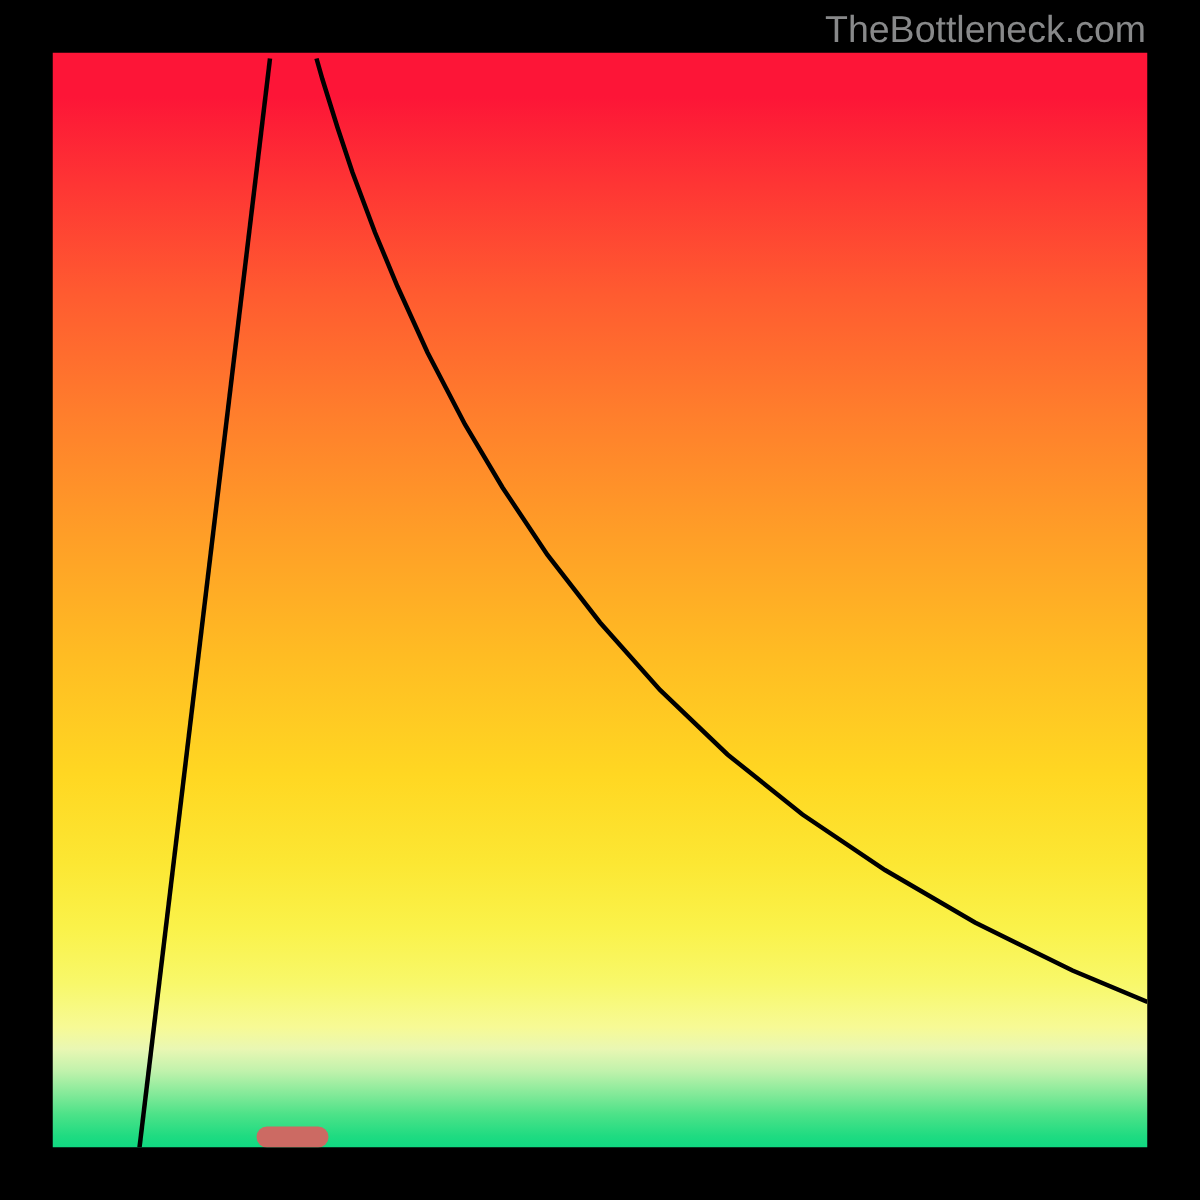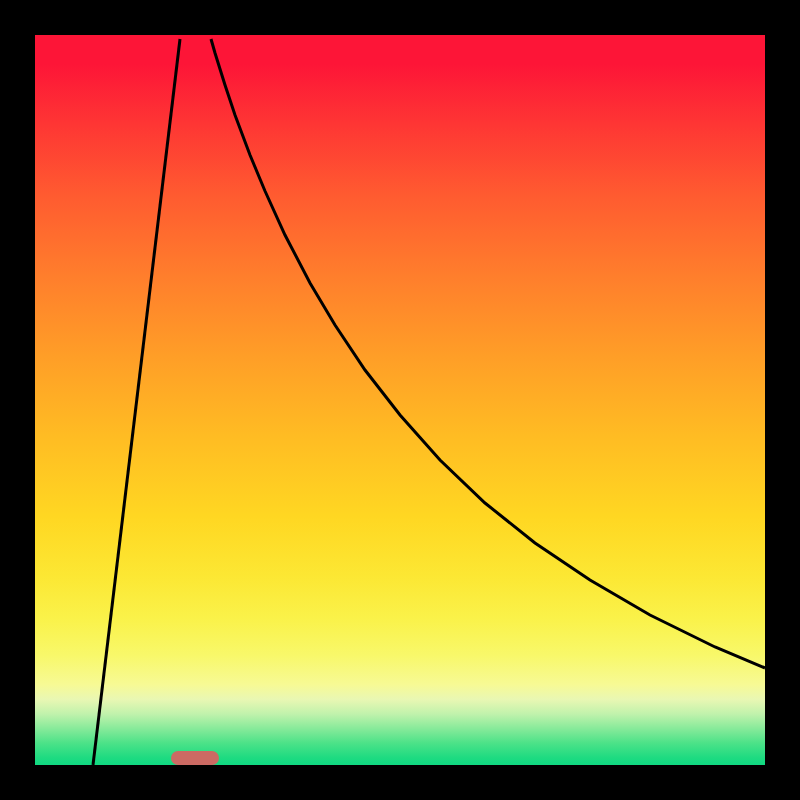--- a/index.html
+++ b/index.html
@@ -84,13 +84,14 @@
 
 <div class="frame">
   <div class="plot-area">
     <div class="gradient"></div>
     <svg class="curve-svg" viewBox="0 0 730 730" preserveAspectRatio="none">
       <path stroke="#000" stroke-width="3" fill="none" id="path-left" d="M58 730 L145 4"></path>
       <path stroke="#000" stroke-width="3" fill="none" id="path-right" d="M176 4 L180 18 L190 50 L200 80 L215 120 L230 156 L250 200 L275 248 L300 290 L330 335 L365 380 L405 425 L450 468 L500 508 L555 545 L615 580 L680 612 L730 633"></path>
     </svg>
     <div class="marker" id="marker" style="left: 136px; width: 48px;"></div>
   </div>
+  <div class="watermark">TheBottleneck.com</div>
 </div>
 
 </body></html>

